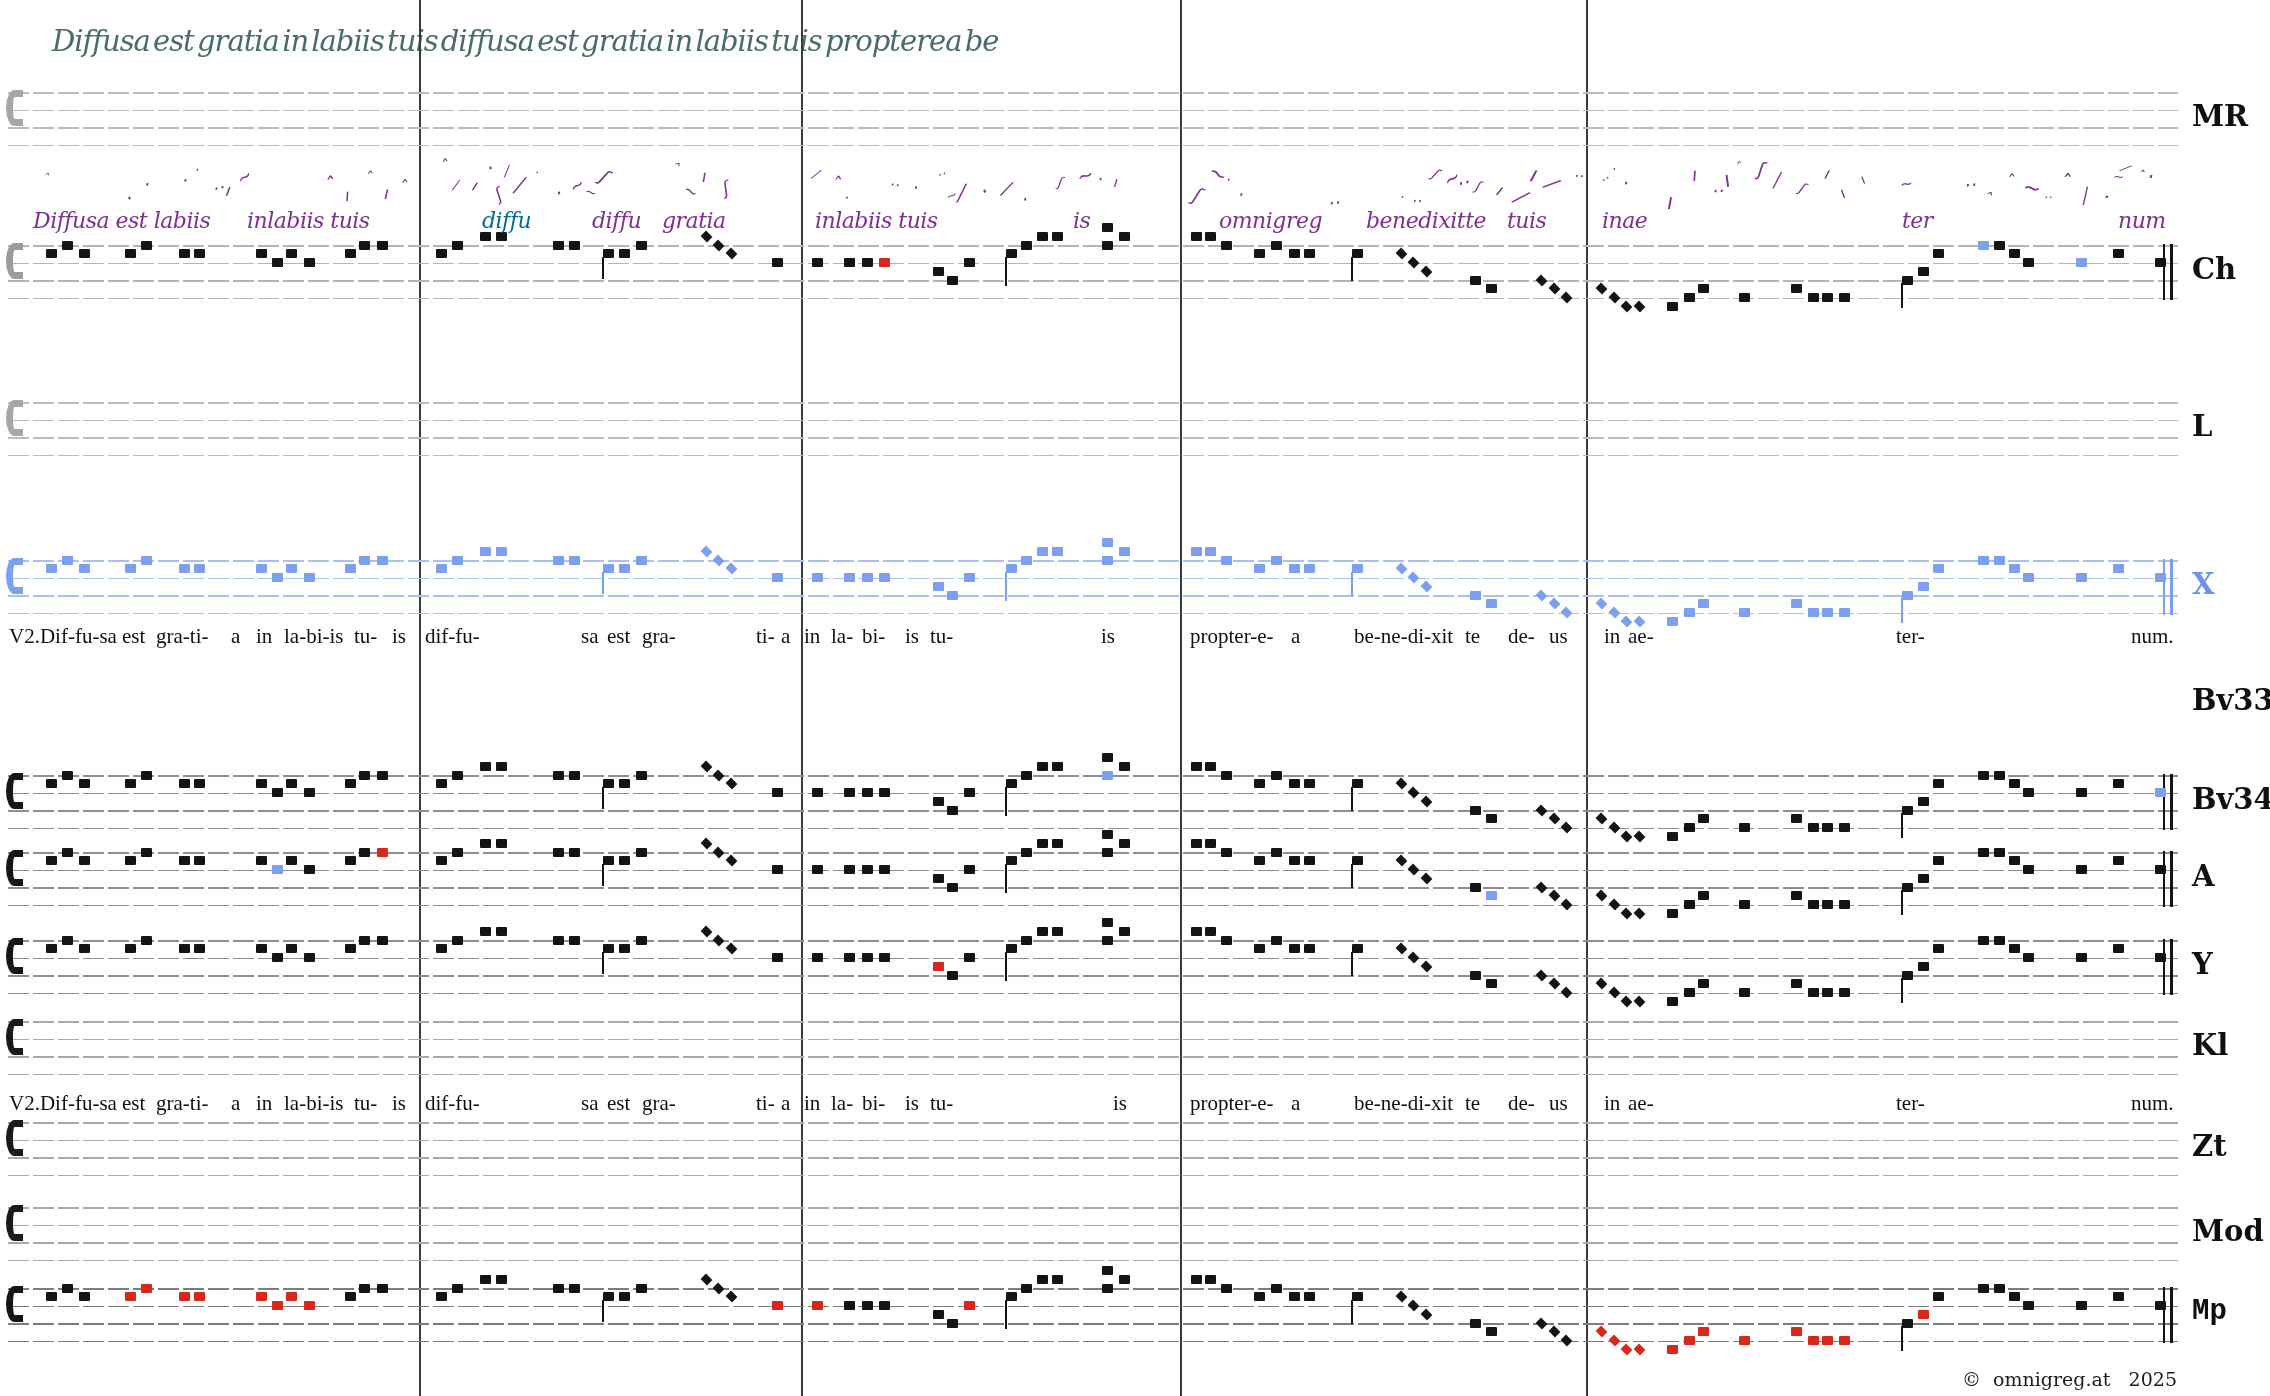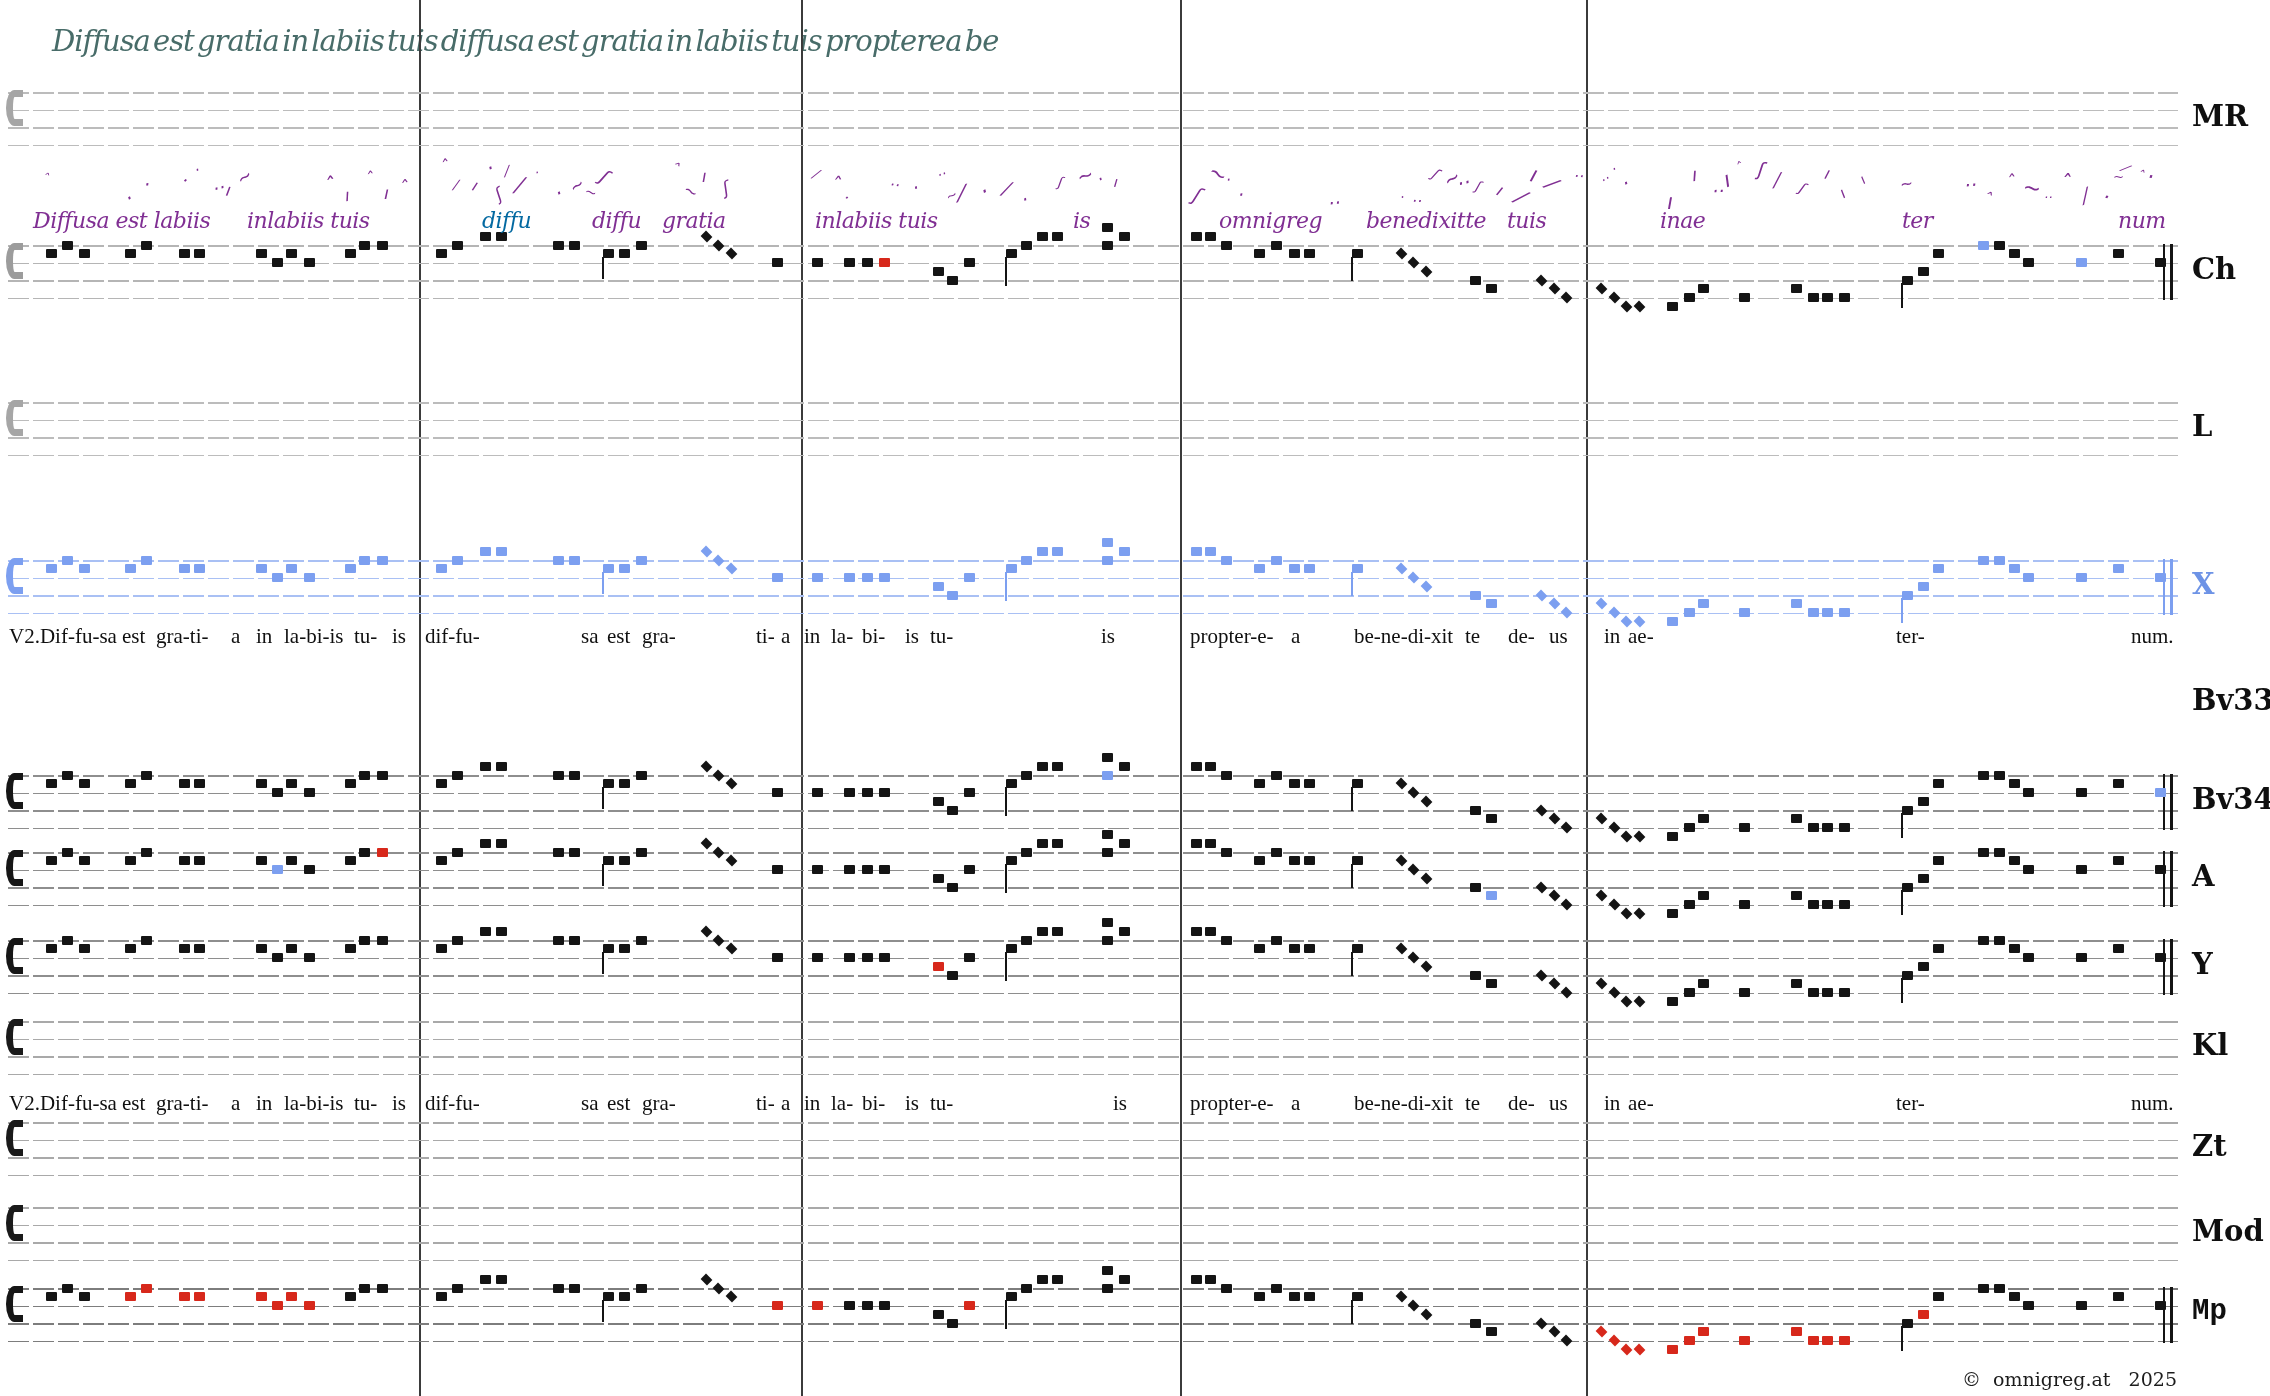--- a/index.html
+++ b/index.html
@@ -618,21 +618,21 @@
       <div class="gword" style="left: 33px; top: 208px; color: rgb(128, 47, 147);">Diffusa est labiis</div>
       <div class="gword" style="left: 247px; top: 208px; color: rgb(128, 47, 147);">inlabiis tuis</div>
       <div class="gword" style="left: 482px; top: 208px; color: #0369a1;">diffu</div>
       <div class="gword" style="left: 592px; top: 208px; color: rgb(128, 47, 147);">diffu</div>
       <div class="gword" style="left: 662px; top: 208px; color: rgb(128, 47, 147);">gratia</div>
       <div class="gword" style="left: 815px; top: 208px; color: rgb(128, 47, 147);">inlabiis tuis</div>
       <div class="gword" style="left: 1073px; top: 208px; color: rgb(128, 47, 147);">is</div>
       <div class="gword" style="left: 1219px; top: 208px; color: rgb(128, 47, 147);">omnigreg</div>
       <div class="gword" style="left: 1366px; top: 208px; color: rgb(128, 47, 147);">benedixitte</div>
       <div class="gword" style="left: 1507px; top: 208px; color: rgb(128, 47, 147);">tuis</div>
-      <div class="gword" style="left: 1660px; top: 208px; color: rgb(128, 47, 147);">inae</div>
+      <div class="gword" style="left: 1602px; top: 208px; color: rgb(128, 47, 147);">inae</div>
       <div class="gword" style="left: 1902px; top: 208px; color: rgb(128, 47, 147);">ter</div>
       <div class="gword" style="left: 2118px; top: 208px; color: rgb(128, 47, 147);">num</div>
       <div class="gmark" style="left: 42px; top: 172.47px; color: rgb(128, 47, 147); font-size: 13.38px; transform: rotate(14deg);">ˆ</div>
       <div class="gmark" style="left: 125.566px; top: 188.027px; color: rgb(128, 47, 147); font-size: 20.056px; transform: rotate(-31deg);">·</div>
       <div class="gmark" style="left: 143.909px; top: 174.861px; color: rgb(128, 47, 147); font-size: 19.2043px; transform: rotate(-5deg);">·</div>
       <div class="gmark" style="left: 182.399px; top: 172.164px; color: rgb(128, 47, 147); font-size: 17.5593px; transform: rotate(33deg);">·</div>
       <div class="gmark" style="left: 195.391px; top: 162.628px; color: rgb(128, 47, 147); font-size: 14.8706px; transform: rotate(-20deg);">·</div>
       <div class="gmark" style="left: 212.728px; top: 174.185px; color: rgb(128, 47, 147); font-size: 18.4545px; transform: rotate(-14deg);">‥</div>
       <div class="gmark" style="left: 226.141px; top: 182.131px; color: rgb(128, 47, 147); font-size: 16.9928px; transform: rotate(9deg);">ı</div>
       <div class="gmark" style="left: 237.004px; top: 168.395px; color: rgb(128, 47, 147); font-size: 18.0529px; transform: rotate(-35deg);">~</div>

